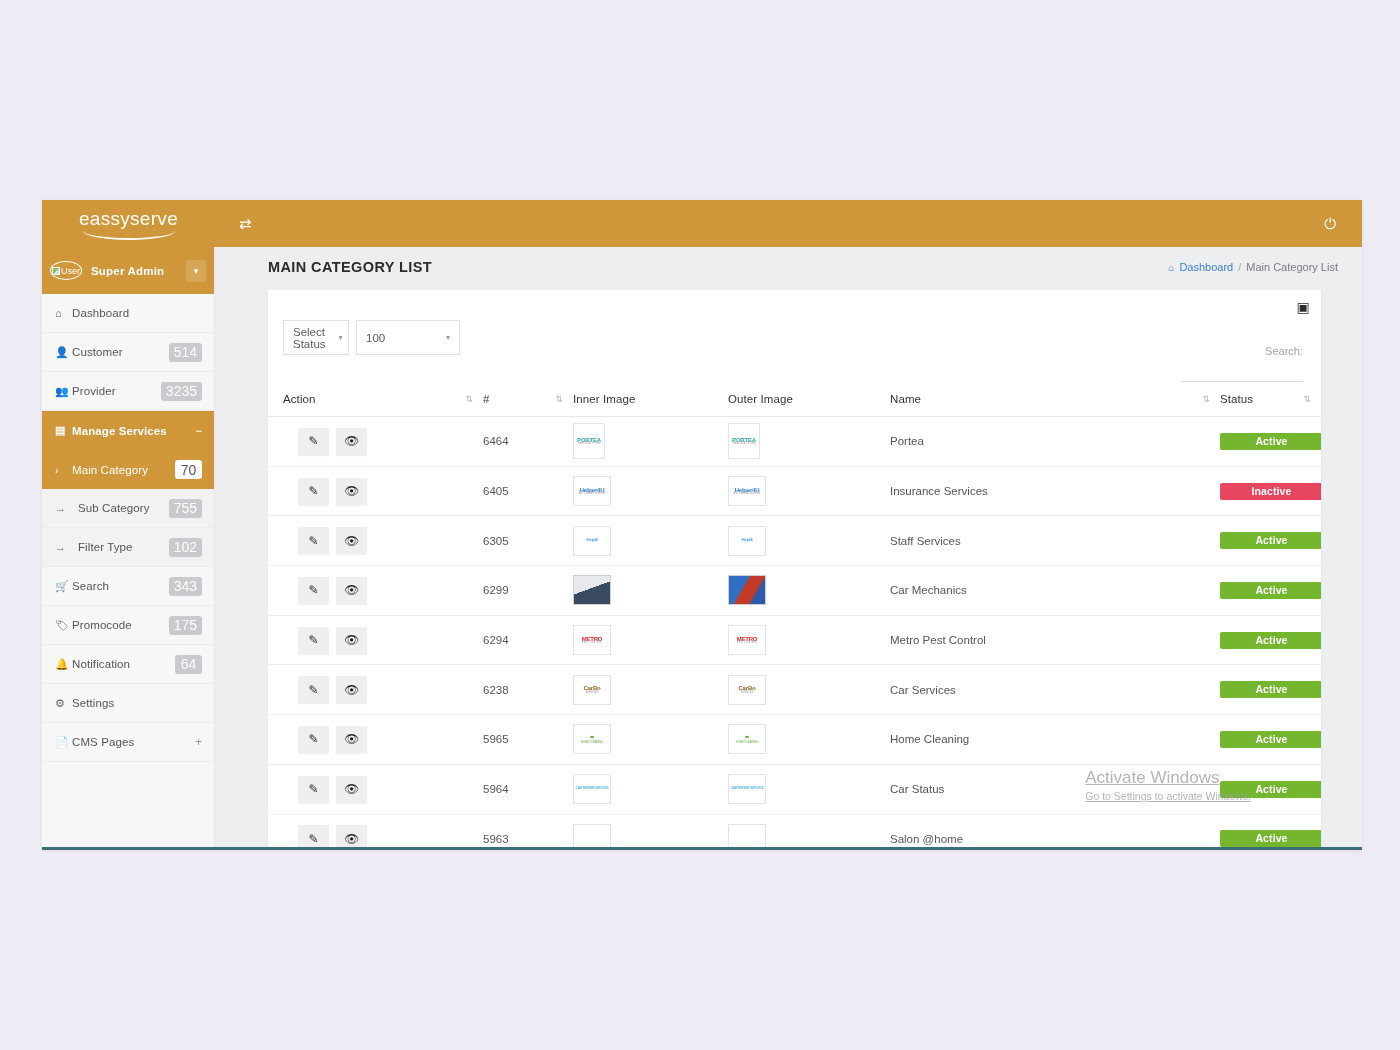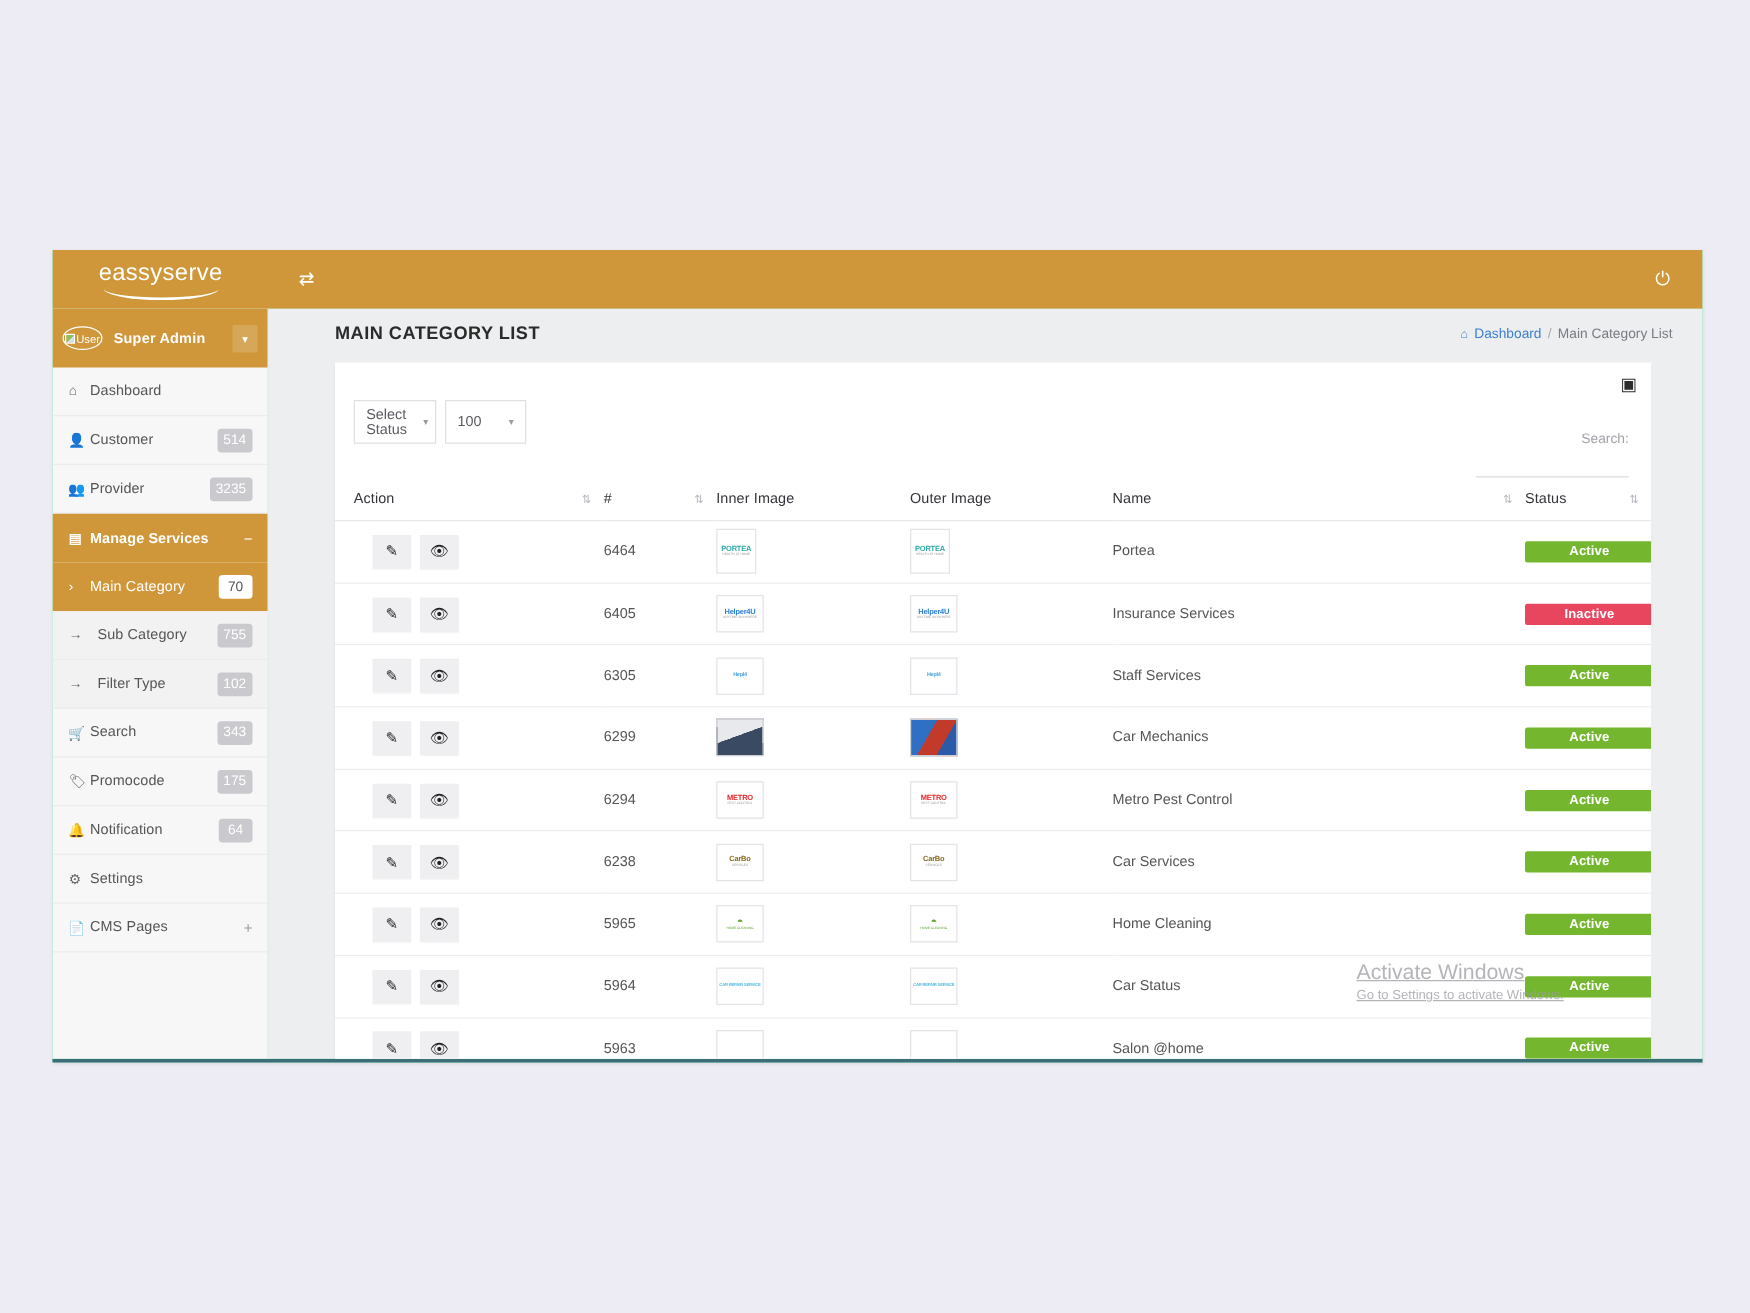--- a/index.html
+++ b/index.html
@@ -8,21 +8,21 @@
     background: #edecf4;
     font-family: "Liberation Sans", sans-serif;
     overflow: hidden;
   }
 
   
   #app-window {
     position: absolute;
     left: 42px; top: 200px;
     width: 1320px; height: 650px;
-    background: #86efac;
+    background: #14b8a6;
     overflow: hidden;
     border-bottom: 3px solid #3c6e78;
     box-shadow: 0 1px 3px rgba(0,0,0,.08);
   }
 
   
   #topbar {
     position: absolute; left: 0; top: 0;
     width: 1320px; height: 47px;
     background: #cf9739;
@@ -86,21 +86,21 @@
     border-bottom: 1px solid #ececed;
     color: #555; font-size: 11.5px;
   }
   .nav-item .nav-icon {
     width: 17px; flex: 0 0 auto; font-size: 11px; color: #666;
     display: flex; align-items: center;
   }
   .nav-item .nav-label { flex: 1 1 auto; letter-spacing: .1px; }
   .nav-badge {
     min-width: 27px; height: 19px; border-radius: 3px;
-    background: #c9c9ce; color: #fff; font-size: 11px;
+    background: #c9c9ce; color: #fff; font-size: 14px;
     display: flex; align-items: center; justify-content: center;
     padding: 0 5px;
   }
   .nav-item.active {
     background: #cf9739; color: #fff; border-bottom: none;
   }
   .nav-item.active .nav-icon, .nav-item.active .nav-label { color: #fff; font-weight: bold; }
   .nav-item.current {
     background: #cf9739; color: #fff; border-bottom: none;
   }
@@ -145,21 +145,21 @@
   }
 
   #controls { position: absolute; left: 15px; top: 30px; display: flex; gap: 7px; }
   .select-box {
     height: 35px; border: 1px solid #dfe0e3; background: #fff;
     display: flex; align-items: center; padding: 0 9px;
     font-size: 11.5px; color: #5b5b62; cursor: pointer;
   }
   .select-box .sel-caret { margin-left: 13px; color: #9a9aa2; font-size: 8px; }
   #select-status { width: 66px; }
-  #select-length { width: 65px; }
+  #select-length { width: 104px; }
   #select-length .sel-caret { margin-left: auto; }
 
   #btn-group {
     position: absolute; left: 11px; top: 57px;
     height: 28px; background: #fff; box-shadow: 0 1px 3px rgba(0,0,0,.13);
     display: flex; align-items: center; padding: 0 11px;
   }
   .tbl-btn {
     font-size: 10.5px; color: #63636b; letter-spacing: .4px;
     padding: 0 11px; cursor: pointer; white-space: nowrap;

